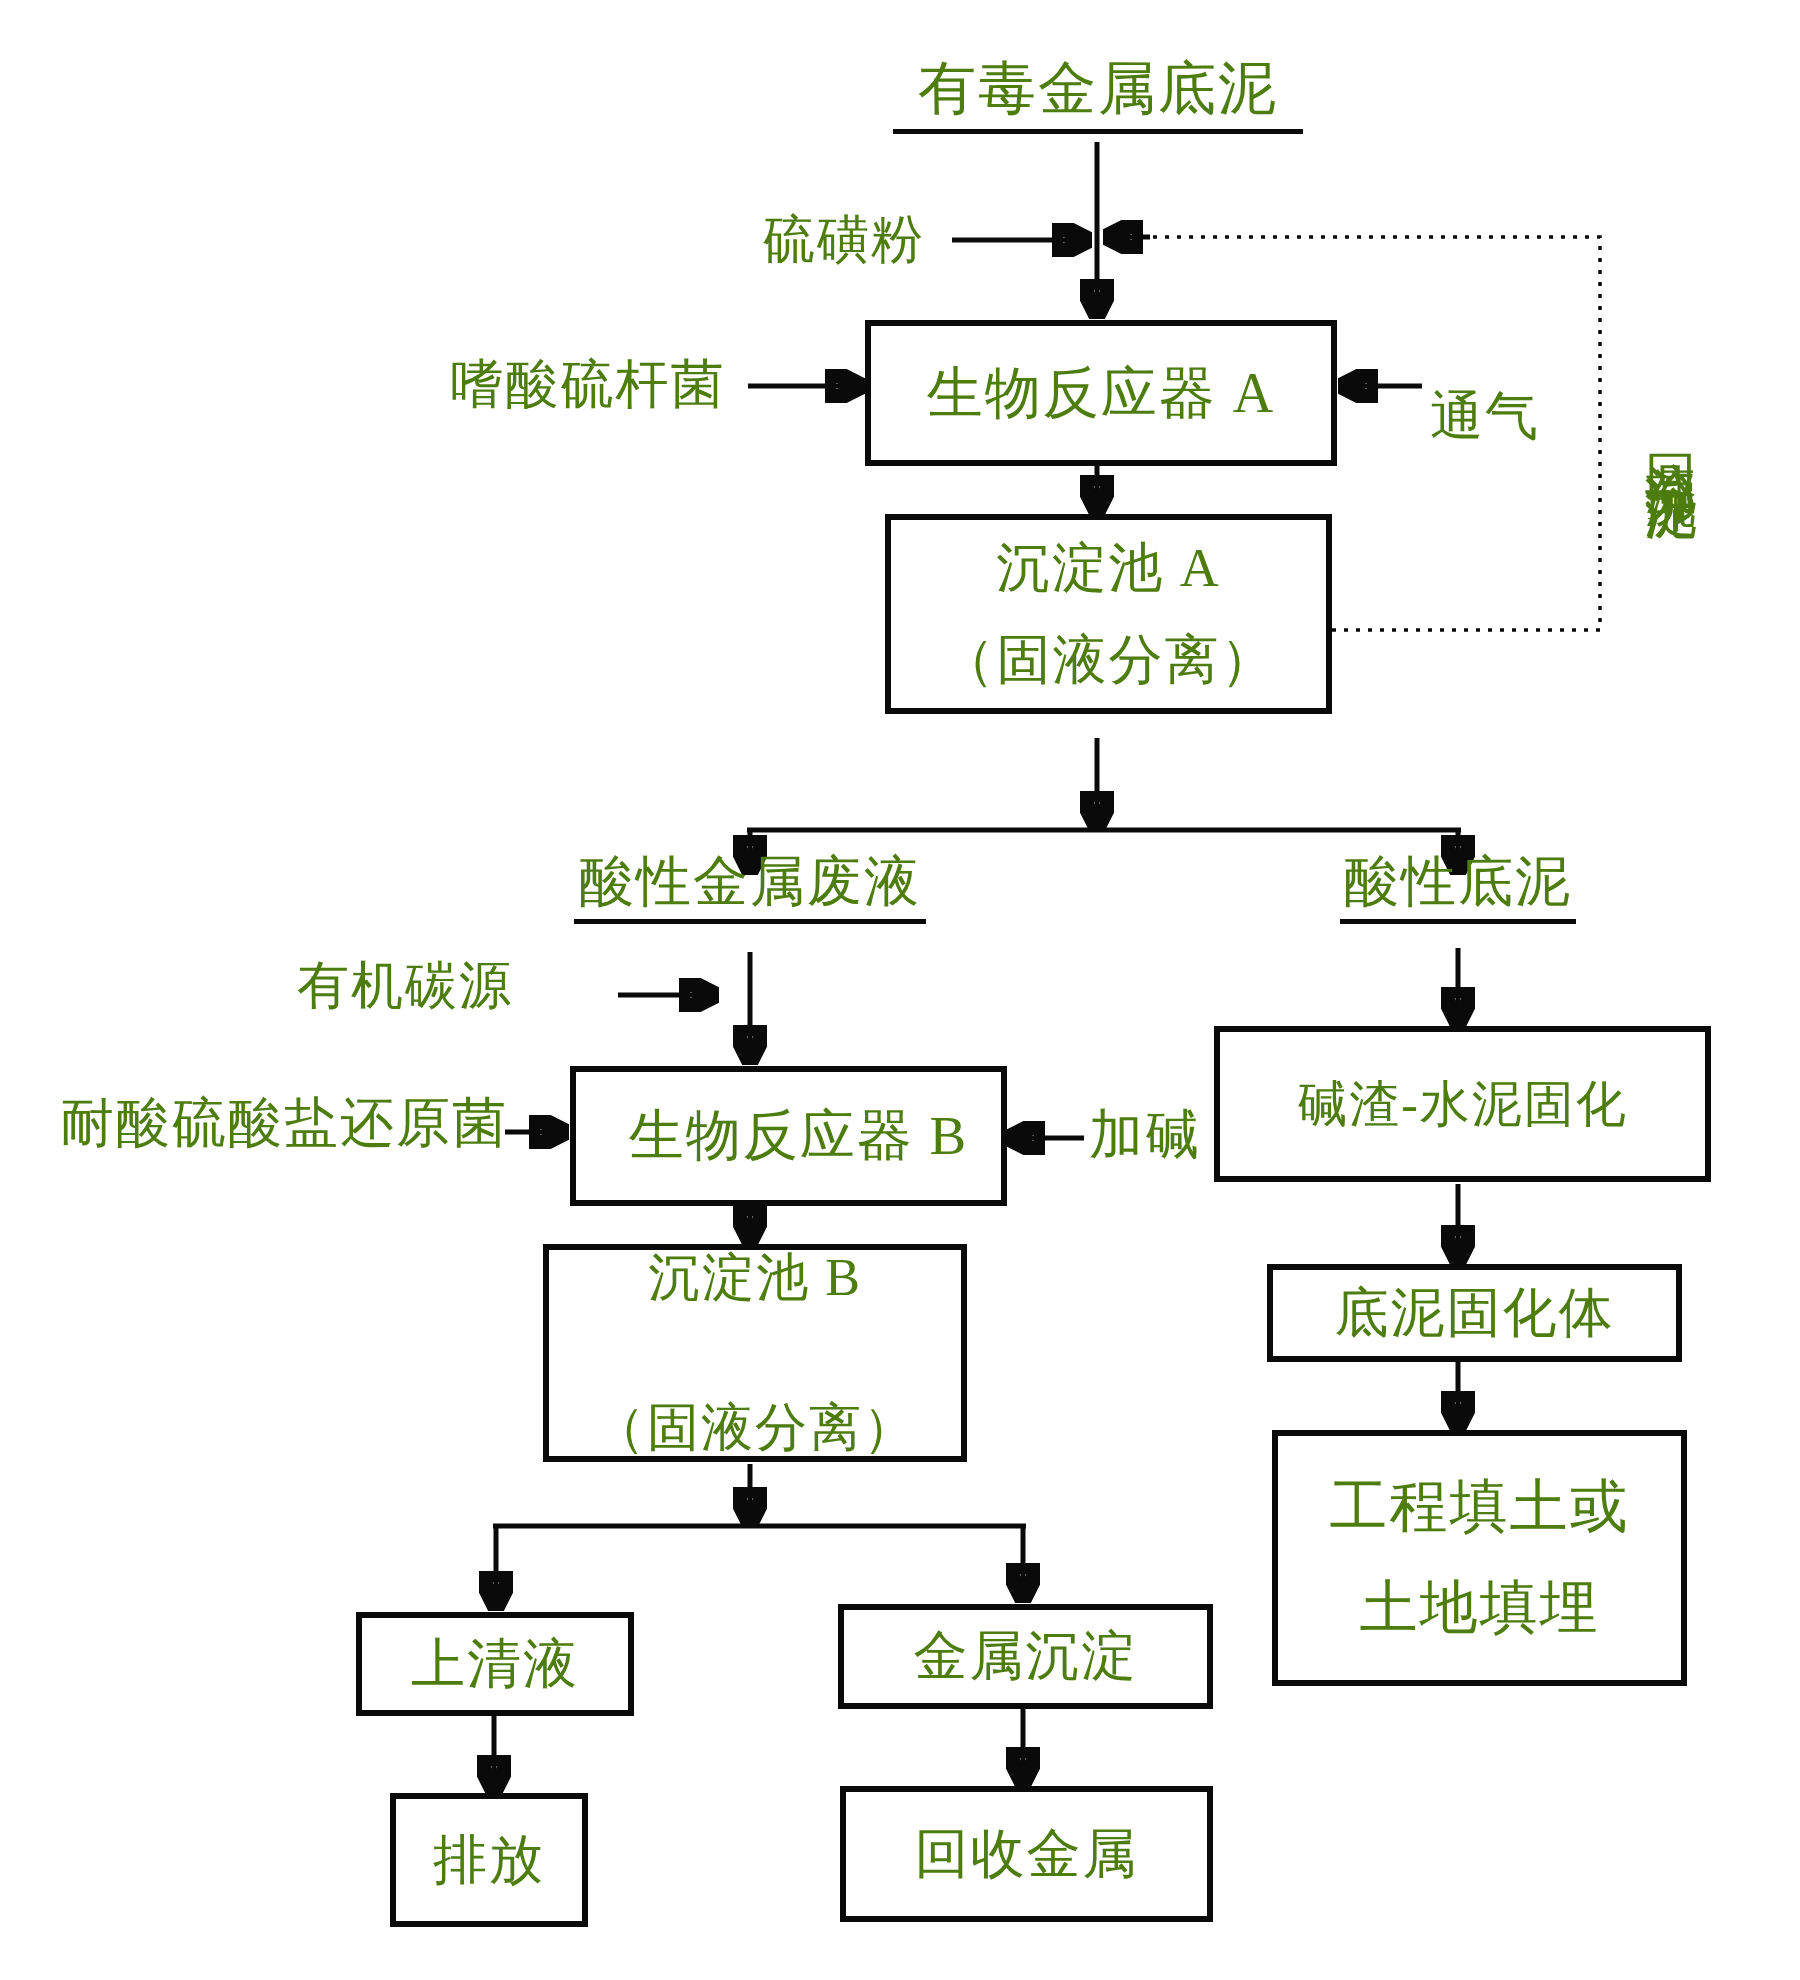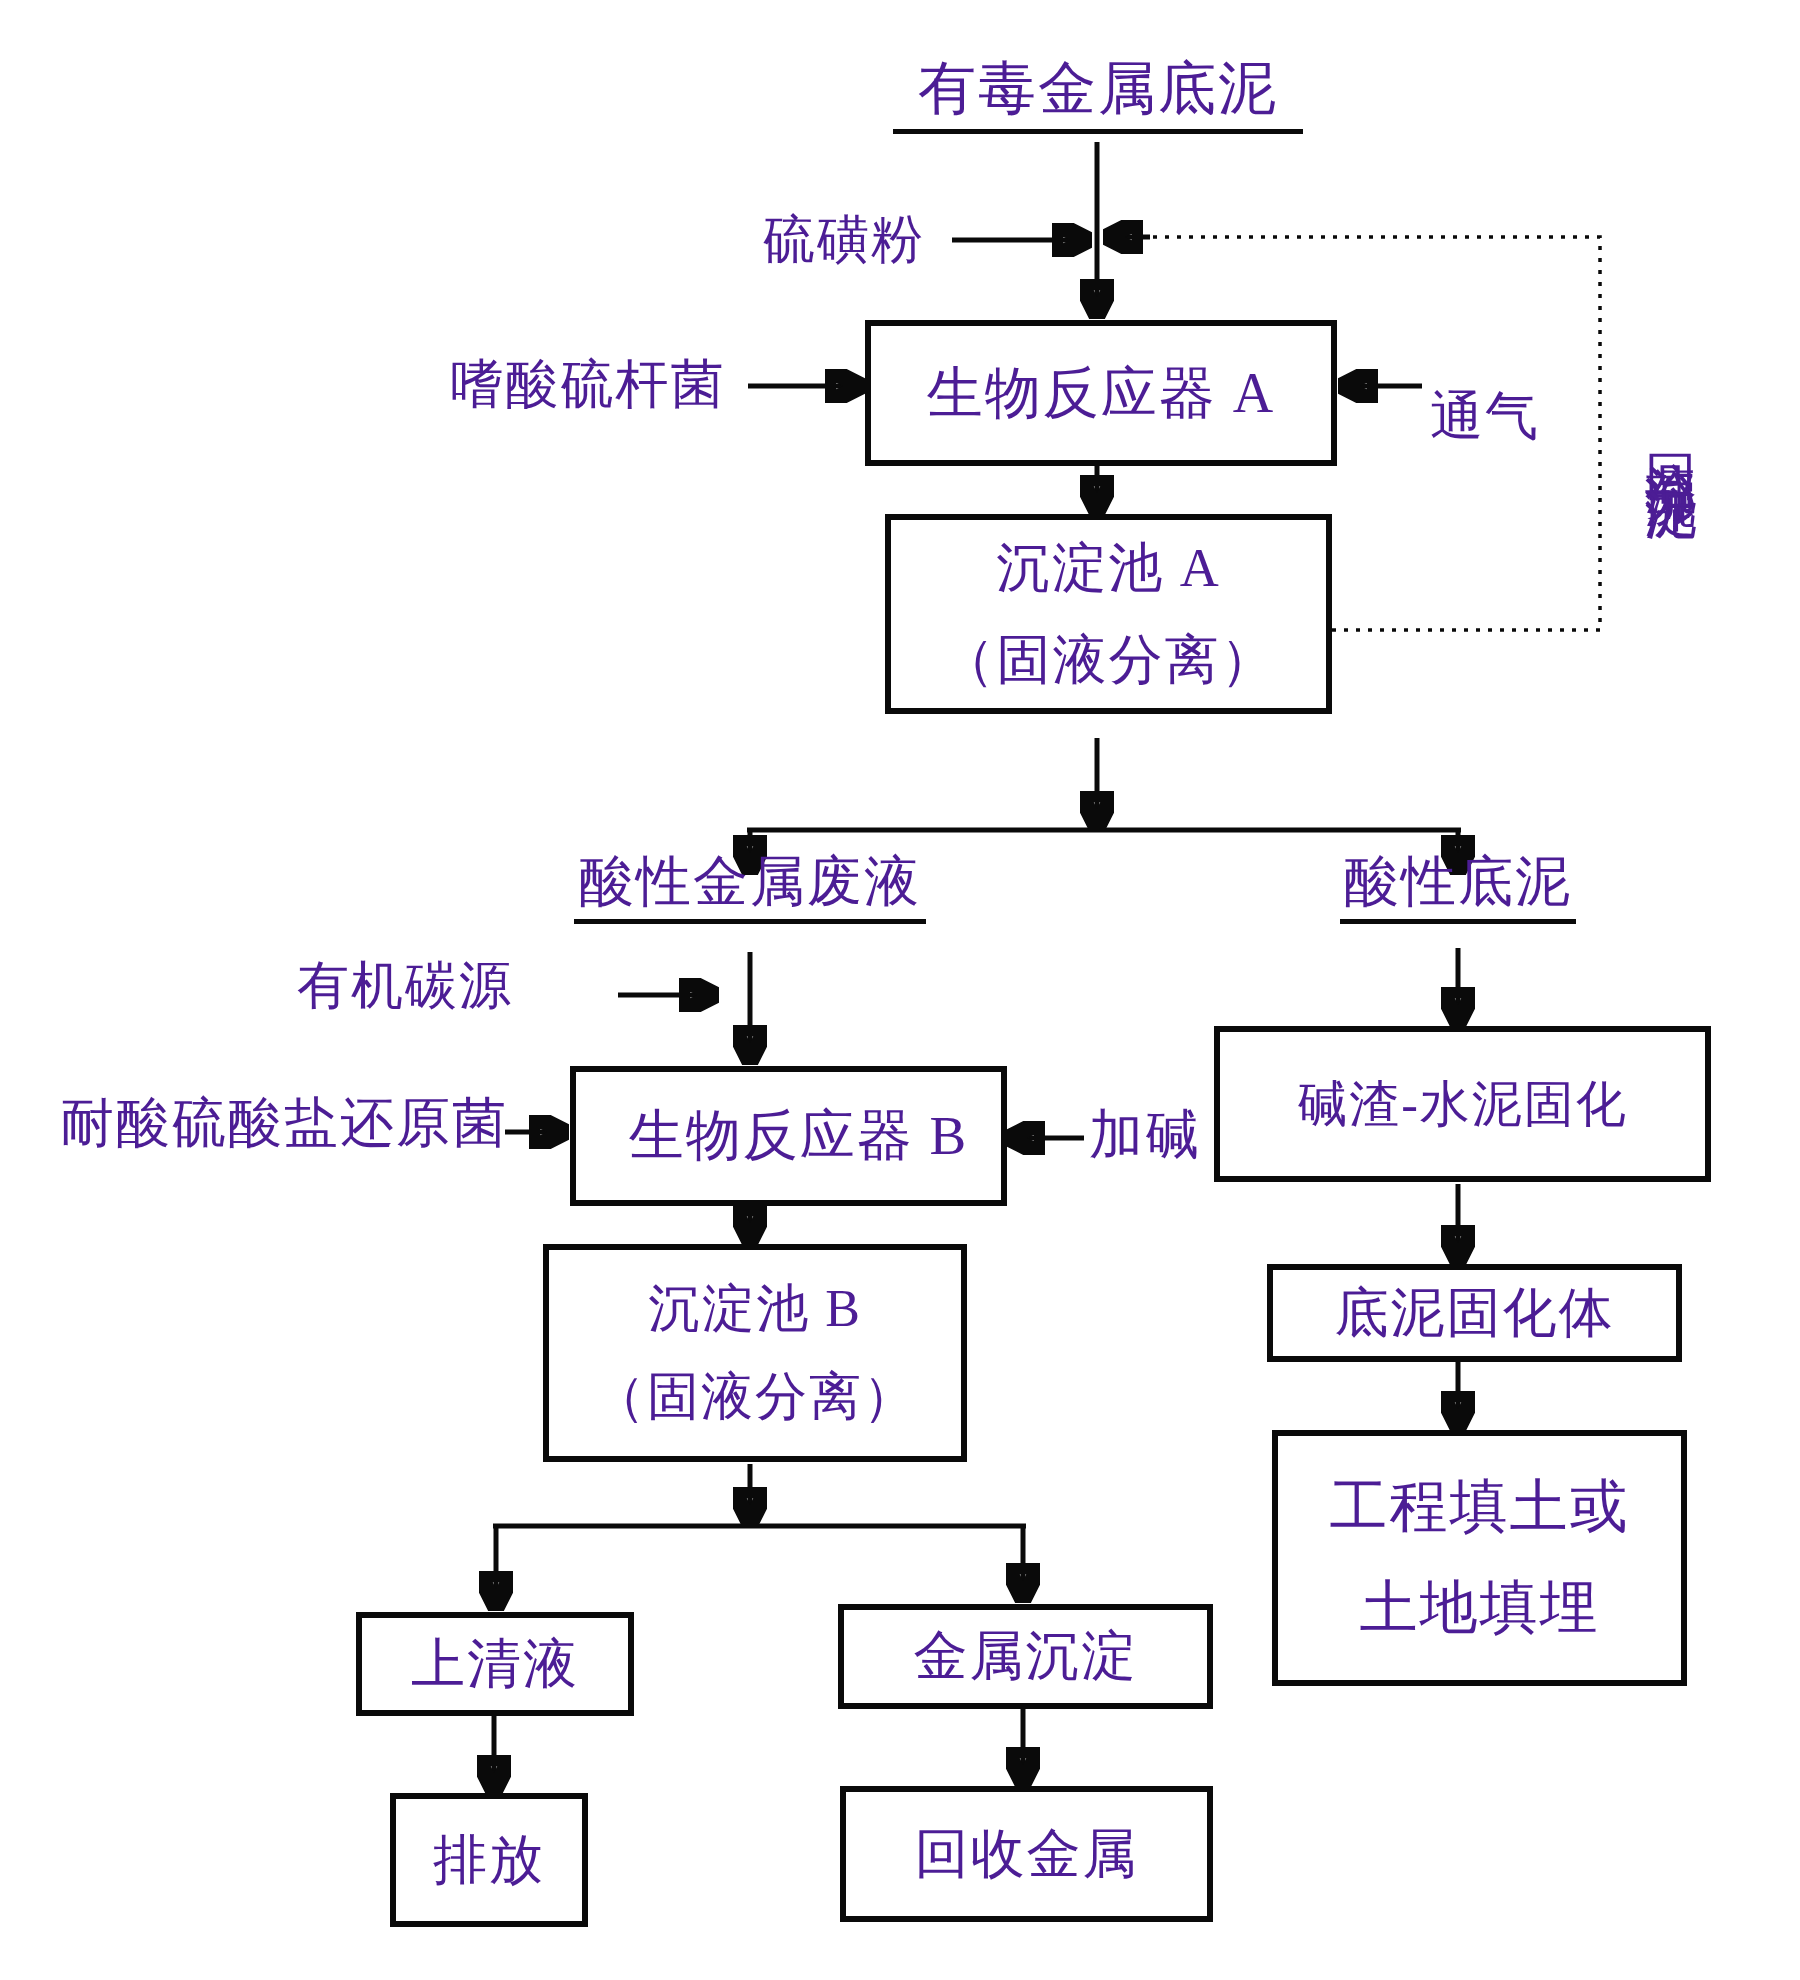--- a/index.html
+++ b/index.html
@@ -1,21 +1,21 @@
 <!DOCTYPE html>
 <html><head>
 <meta charset="utf-8">
 <style>
   html,body{margin:0;padding:0;background:#ffffff;}
   .canvas{
     position:relative;
     width:1800px;height:1980px;
     background:#ffffff;
     font-family:"Liberation Serif","DejaVu Serif",serif;
-    color:#4c1d95;
+    color:#4d7c0f;
     overflow:hidden;
   }
   svg.wires{position:absolute;left:0;top:0;width:1800px;height:1980px;}
   svg.wires path{fill:none;stroke:#0a0a0a;stroke-width:5;}
   svg.wires path.dotted{stroke-width:3.5;stroke-dasharray:4 8;}
   .node{
     position:absolute;
     display:flex;flex-direction:column;align-items:center;justify-content:center;
     text-align:center;line-height:1.08;
     letter-spacing:2px;
@@ -88,21 +88,21 @@
   <div class="node u" style="left:1340px;top:852px;width:236px;font-size:55px;">酸性底泥</div>
 
   <div class="node" style="left:296px;top:958px;width:218px;font-size:52px;text-align:right;">有机碳源</div>
 
   <div class="node" style="left:60px;top:1094px;width:448px;font-size:54px;">耐酸硫酸盐还原菌</div>
 
   <div class="node" style="left:1086px;top:1106px;width:118px;font-size:54px;">加碱</div>
 
   <div class="node box" style="left:570px;top:1066px;width:437px;height:140px;font-size:55px;padding-left:20px;">生物反应器 B</div>
 
-  <div class="node box" style="left:543px;top:1244px;width:424px;height:218px;font-size:52px;gap:32px;">
+  <div class="node box" style="left:543px;top:1244px;width:424px;height:218px;font-size:52px;gap:32px;justify-content:space-between;">
     <span>沉淀池 B</span>
     <span>（固液分离）</span>
   </div>
 
   <div class="node box" style="left:356px;top:1612px;width:278px;height:104px;font-size:54px;">上清液</div>
 
   <div class="node box" style="left:838px;top:1604px;width:375px;height:105px;font-size:54px;">金属沉淀</div>
 
   <div class="node box" style="left:390px;top:1793px;width:198px;height:134px;font-size:54px;">排放</div>
 

